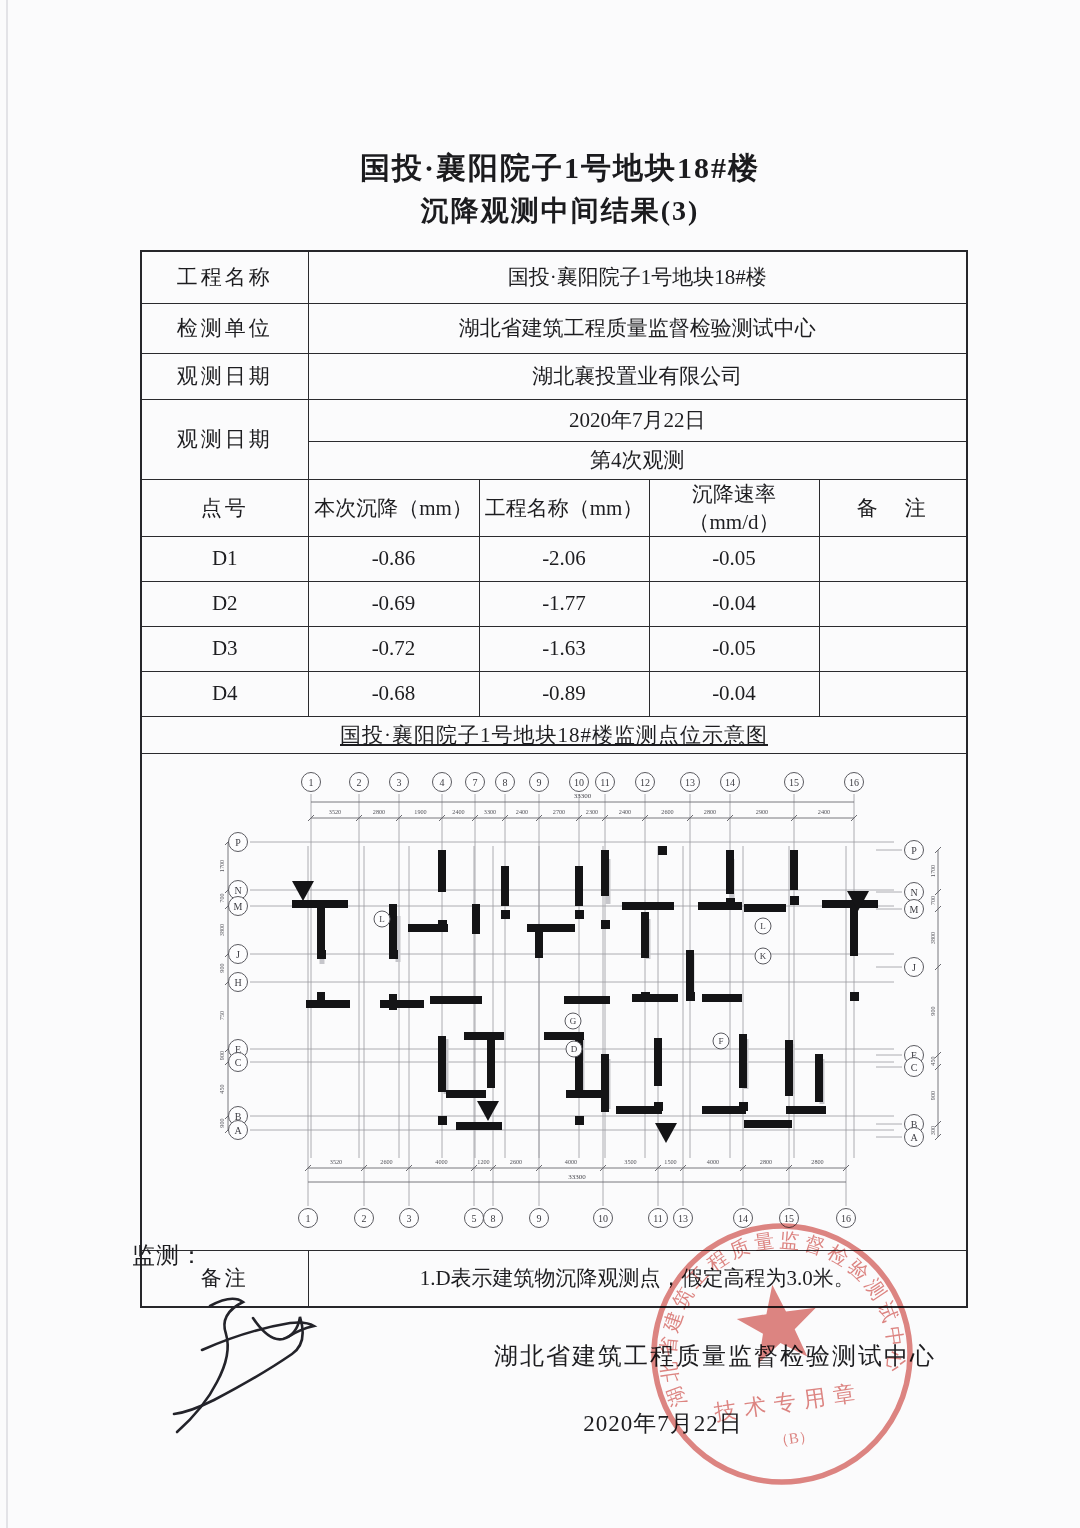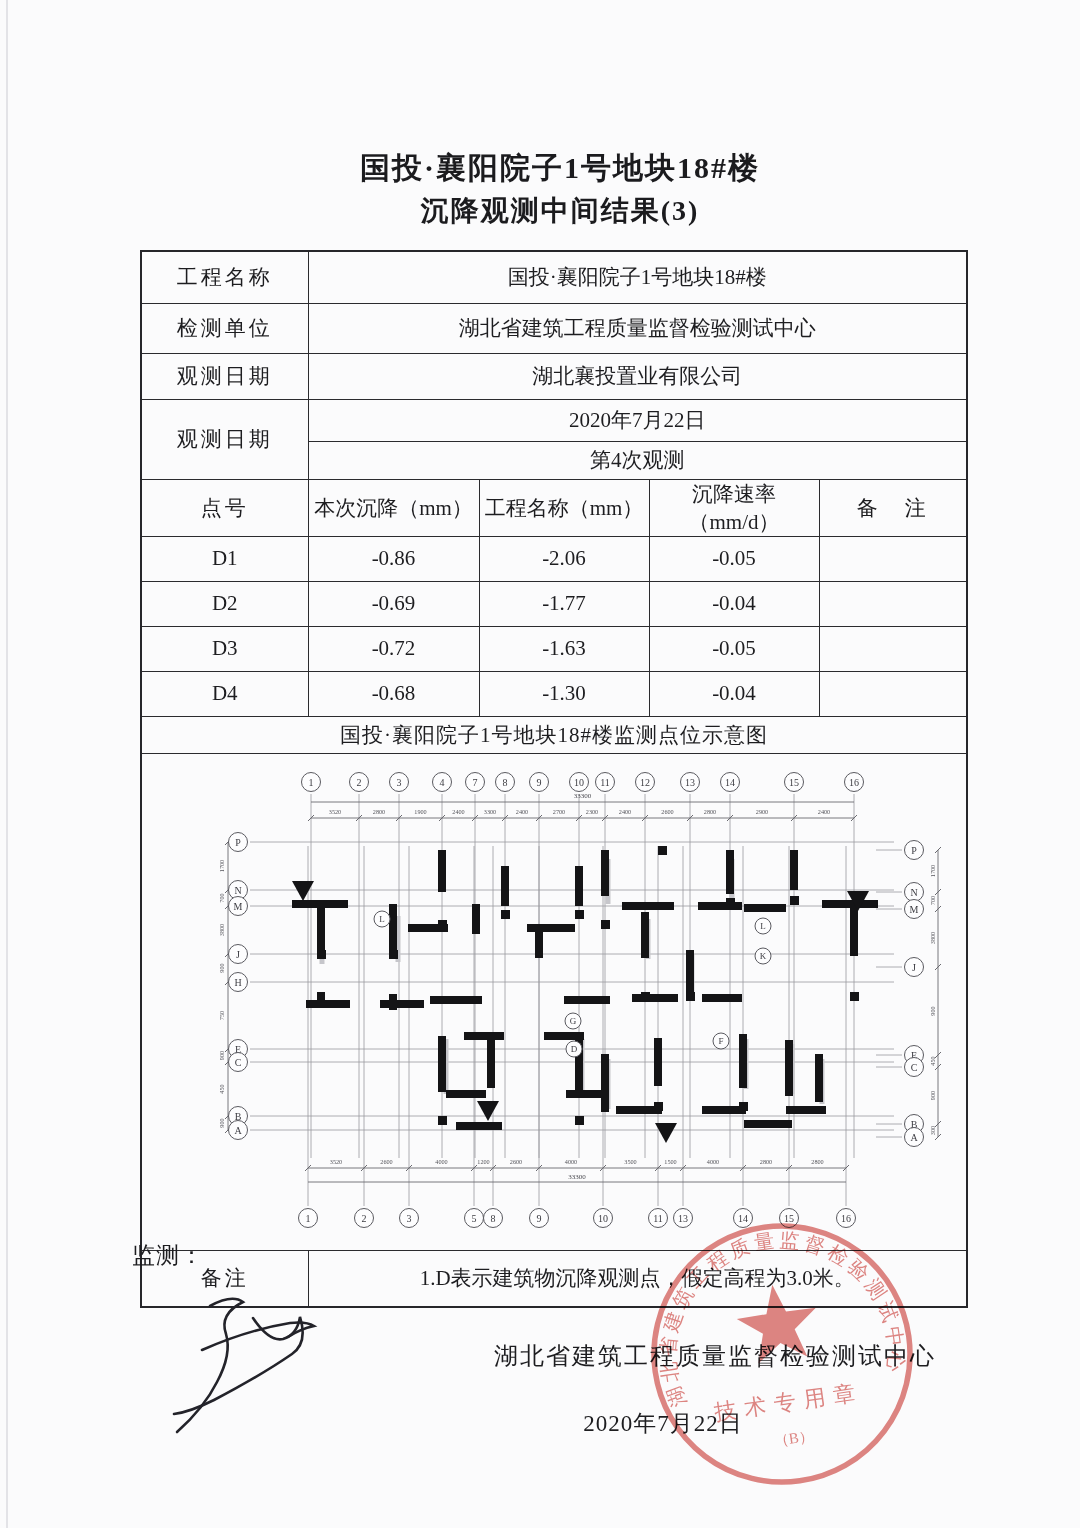--- a/index.html
+++ b/index.html
@@ -14,21 +14,21 @@
   .title-2{top:192px;font-size:28px;letter-spacing:2px;}
 
   table.main{
     position:absolute;left:140px;top:250px;width:826px;
     border-collapse:collapse;table-layout:fixed;
     border:2.4px solid #26262a;
   }
   table.main td{border:1.8px solid #2b2b2e;text-align:center;vertical-align:middle;
     font-size:21px;color:#1d1d20;padding:0 4px;overflow:hidden;}
   td.lab{font-size:22px;letter-spacing:3px;margin-top:8px;}
-  td.caption-cell{text-align:left;padding-left:8px;font-size:21px;letter-spacing:1px;}
+  td.caption-cell{text-align:left;padding-left:8px;font-size:21px;letter-spacing:1px;text-decoration:underline;}
   td.remark-cell{text-align:left;padding-left:10px;font-size:21px;border-radius:9px;}
   td.diagram-cell{padding:0;}
 
   .monitor-label{position:absolute;left:132px;top:1240px;font-size:23px;letter-spacing:1px;}
   .org-line{position:absolute;left:715px;top:1340px;transform:translateX(-50%);
     font-size:24px;letter-spacing:2px;white-space:nowrap;}
   .date-line{position:absolute;left:663px;top:1408px;transform:translateX(-50%);
     font-size:23px;letter-spacing:1px;white-space:nowrap;}
 
   #signature-svg{position:absolute;left:158px;top:1288px;z-index:5;}
@@ -95,21 +95,21 @@
   <tr style="height:45px">
     <td>D3</td>
     <td>-0.72</td>
     <td>-1.63</td>
     <td>-0.05</td>
     <td></td>
   </tr>
   <tr style="height:45px">
     <td>D4</td>
     <td>-0.68</td>
-    <td>-1.30</td>
+    <td>-0.89</td>
     <td>-0.04</td>
     <td></td>
   </tr>
   <tr style="height:37px">
     <td colspan="5" class="caption-cell">国投·襄阳院子1号地块18#楼监测点位示意图</td>
   </tr>
   <tr style="height:497px">
     <td colspan="5" class="diagram-cell">
       <svg id="plan-svg" width="821" height="495" viewBox="0 0 821 495">
             <g>

